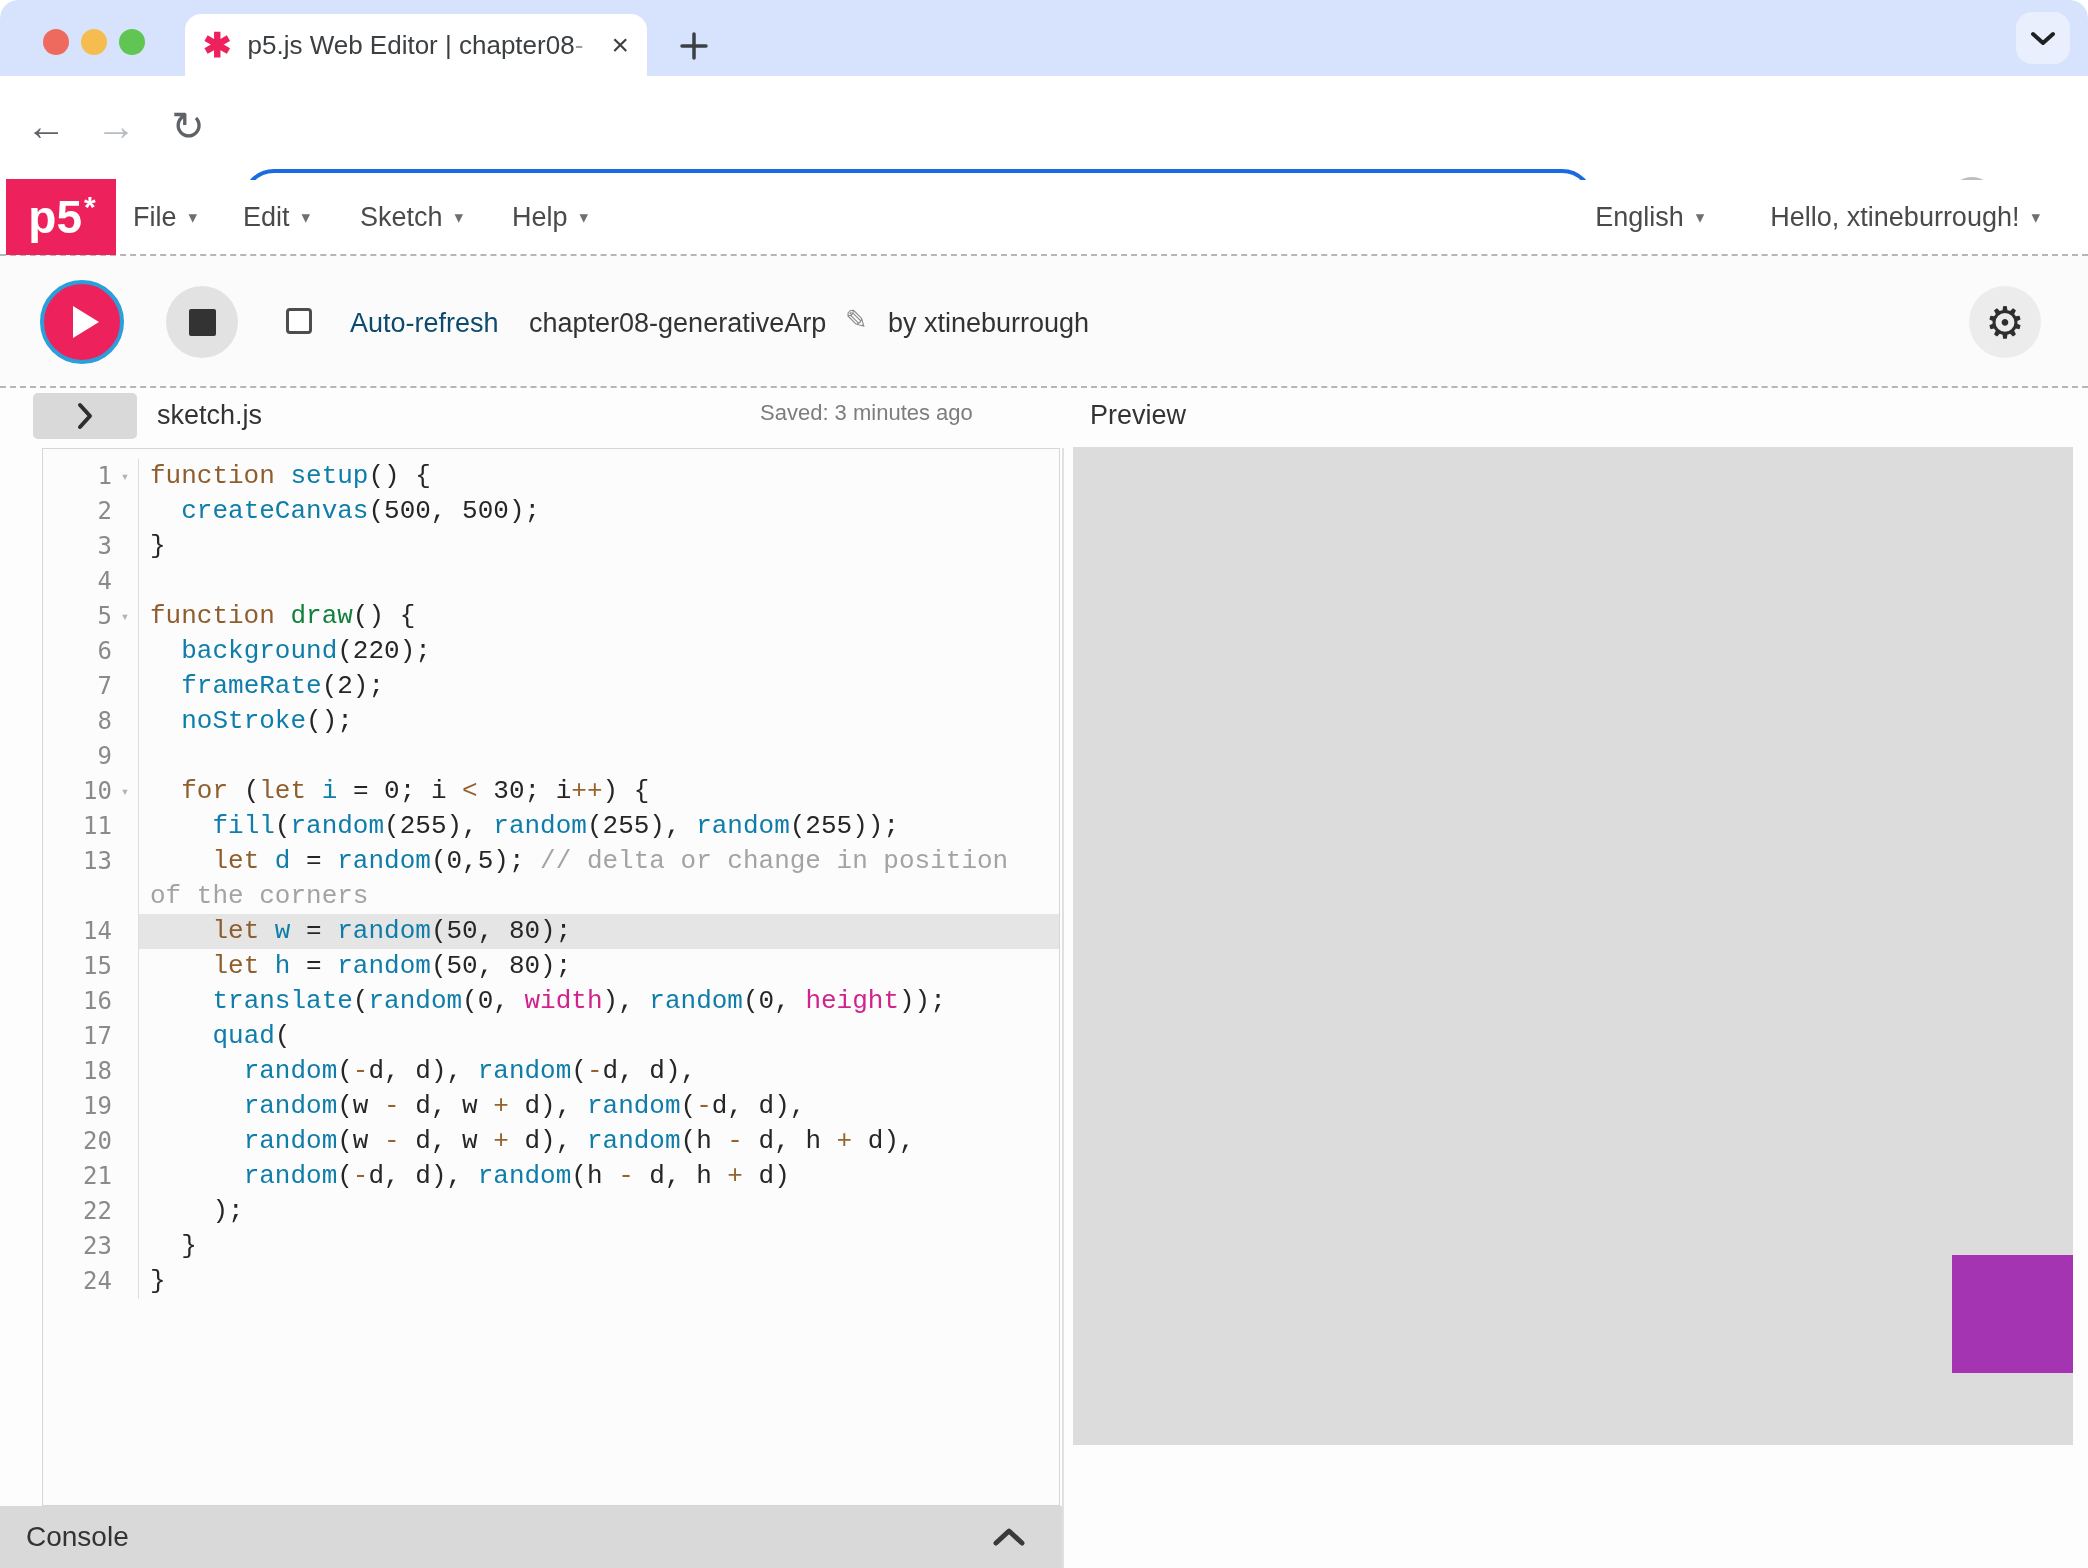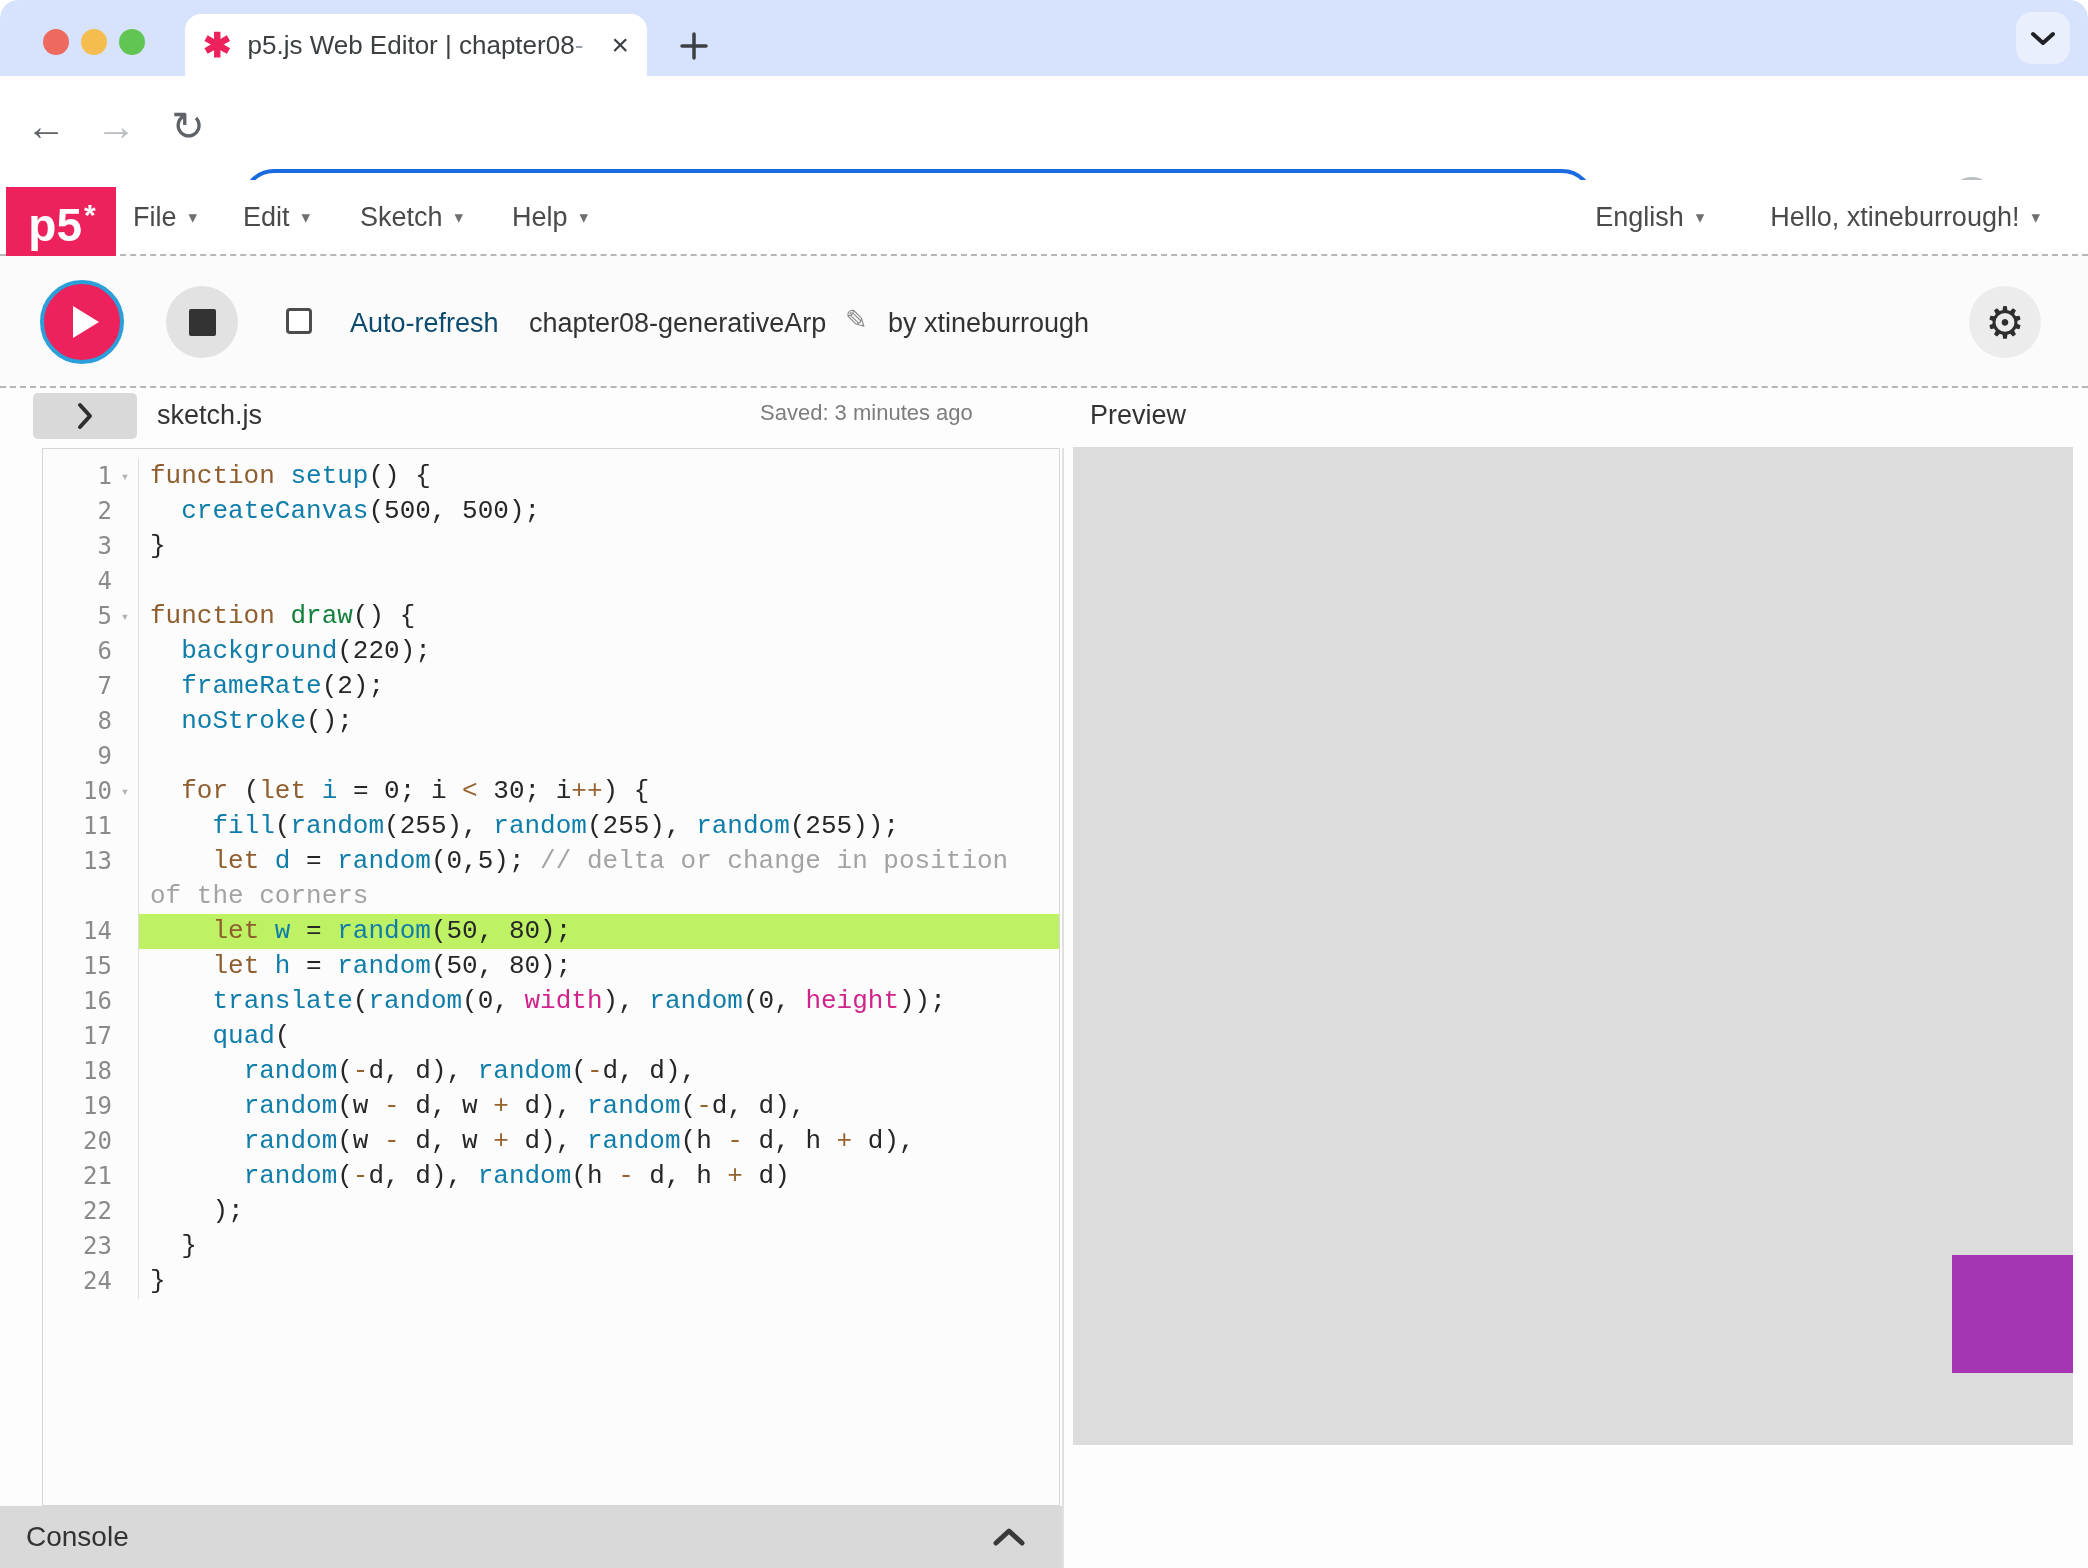--- a/index.html
+++ b/index.html
@@ -31,21 +31,21 @@
   .urlstar{margin-left:auto;}
   .exticon{position:absolute;top:100px;display:flex;align-items:center;justify-content:center;width:52px;height:52px;}
   .tp{font-size:33px;font-weight:bold;color:#f23a30;font-family:"Liberation Serif",serif;}
   .sep{position:absolute;left:1844px;top:104px;width:3px;height:44px;background:#c6d5f5;border-radius:2px;}
   .panelicon{width:38px;height:32px;border:4px solid #3c4043;border-radius:8px;position:relative;box-sizing:border-box;}
   .panelicon::after{content:"";position:absolute;left:0;top:0;width:13px;height:24px;background:#3c4043;}
   .dots{font-size:36px;color:#5f6368;}
   
   .p5nav{position:absolute;left:0;top:180px;width:2088px;height:76px;background:#fff;border-bottom:2px dashed #b6b6b6;box-sizing:border-box;}
   .p5logo{position:absolute;left:6px;top:-1px;width:110px;height:76px;background:#ed225d;color:#fff;
-          display:flex;align-items:center;justify-content:center;font-weight:bold;font-size:46px;margin-top:8px;}
+          display:flex;align-items:center;justify-content:center;font-weight:bold;font-size:46px;}
   .p5logo sup{font-size:30px;line-height:0;position:relative;top:-10px;left:2px;}
   .menuitem{position:absolute;top:0;height:74px;display:flex;align-items:center;font-size:27px;color:#4a4a4a;}
   .menuitem .tri,.navright .tri{font-size:17px;color:#6f6f6f;margin-left:12px;}
   .navright{position:absolute;right:48px;top:0;height:74px;display:flex;align-items:center;font-size:27px;color:#4a4a4a;}
   .navright .lang{margin-right:66px;display:flex;align-items:center;}
   .navright .greet{display:flex;align-items:center;}
   
   .sketchbar{position:absolute;left:0;top:256px;width:2088px;height:132px;background:#fbfbfb;border-bottom:2px dashed #b6b6b6;box-sizing:border-box;}
   .playbtn{position:absolute;left:40px;top:280px;width:84px;height:84px;border-radius:50%;background:#ed225d;
            border:4px solid #2b9fd9;box-sizing:border-box;display:flex;align-items:center;justify-content:center;}
@@ -69,21 +69,21 @@
   .previewlabel{position:absolute;left:1090px;top:12px;font-size:27px;color:#333;}
   
   .editor{position:absolute;left:42px;top:448px;width:1018px;height:1058px;background:#fcfcfc;
           border:1px solid #d6d6d6;box-sizing:border-box;overflow:hidden;font-family:"DejaVu Sans Mono",monospace;}
   .codebox{position:absolute;left:0;top:10px;width:100%;}
   .row{display:flex;height:35px;line-height:35px;}
   .gut{width:96px;flex:none;display:flex;justify-content:flex-end;align-items:center;border-right:1px solid #dedede;box-sizing:border-box;}
   .gut .num{font-size:24px;color:#8a8a8a;}
   .gut .foldslot{width:26px;flex:none;text-align:center;font-size:14px;color:#b3b3b3;}
   .codecell{flex:1;padding-left:11px;font-size:26px;white-space:pre;font-family:Liberation Mono, monospace;}
-  .row.active .codecell{background:#bef264;}
+  .row.active .codecell{background:#e5e5e5;}
   
   .consolebar{position:absolute;left:0;top:1506px;width:1062px;height:62px;background:#d9d9d9;
               display:flex;align-items:center;padding:0 26px;box-sizing:border-box;}
   .consoletxt{font-size:28px;color:#333;}
   .consolechevron{margin-left:auto;margin-right:10px;display:flex;}
   
   .vdivider{position:absolute;left:1062px;top:448px;width:2px;height:1120px;background:#e0e0e0;}
   .canvas{position:absolute;left:1073px;top:447px;width:1000px;height:998px;}
   .square{position:absolute;right:0px;top:808px;width:121px;height:118px;}
   svg{display:block;}

